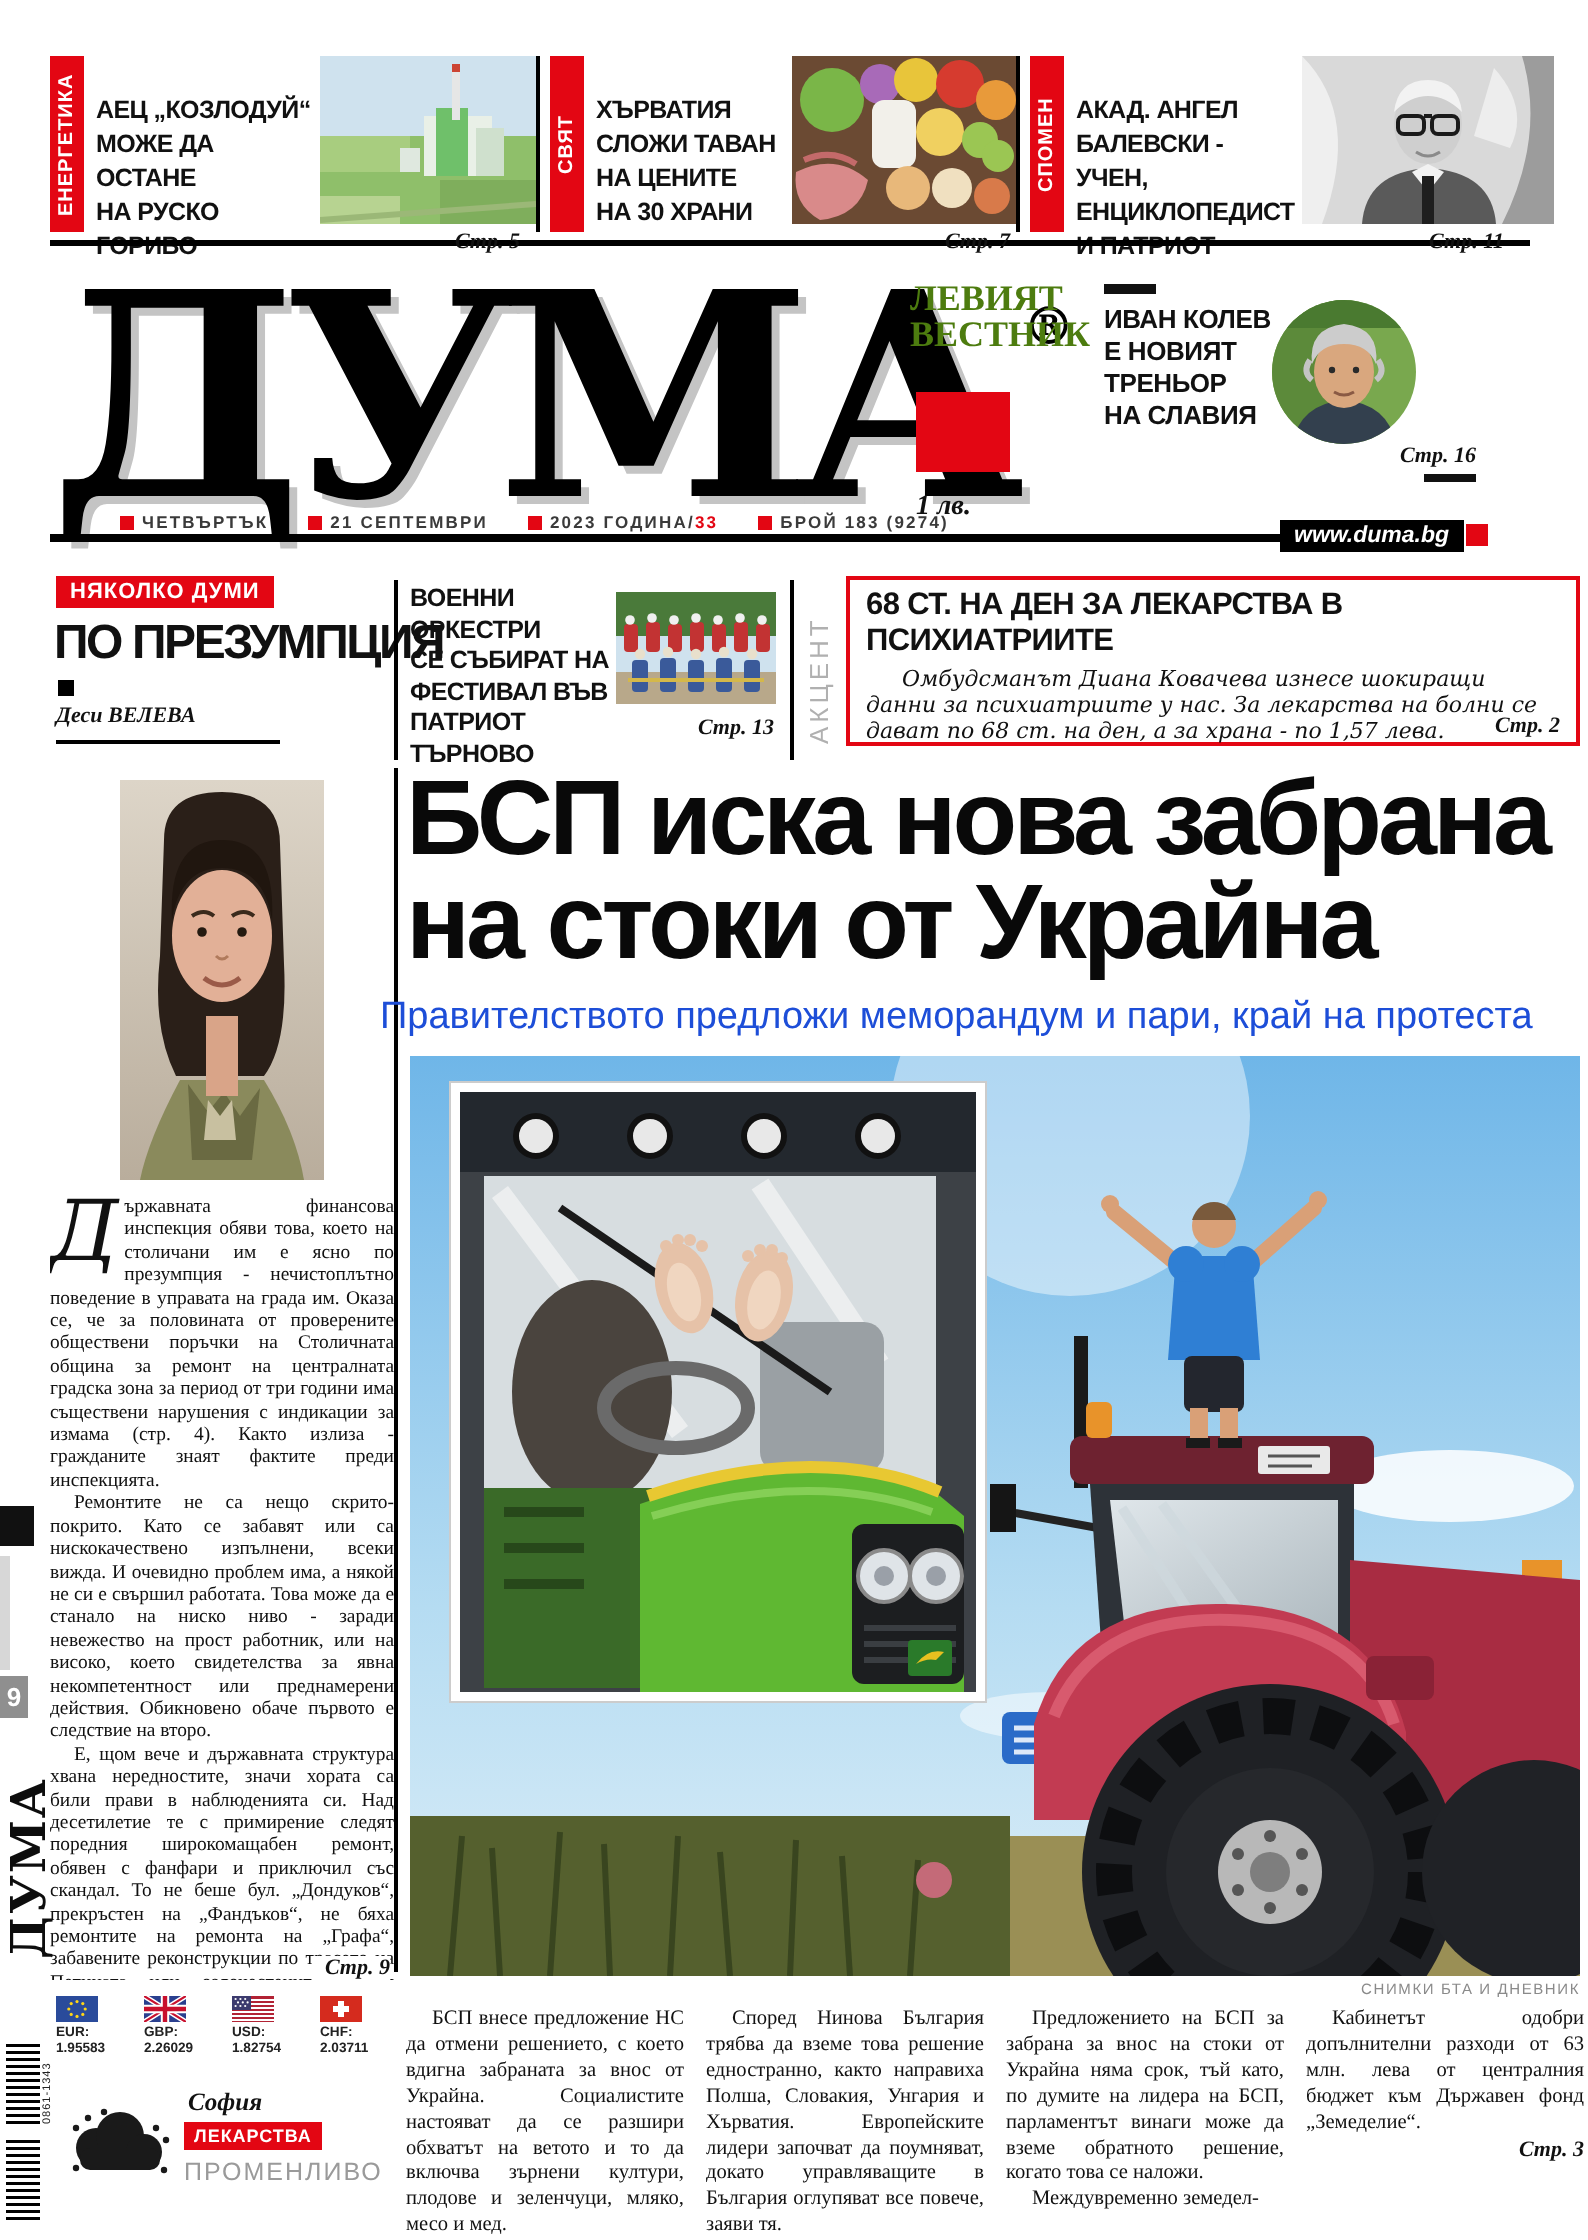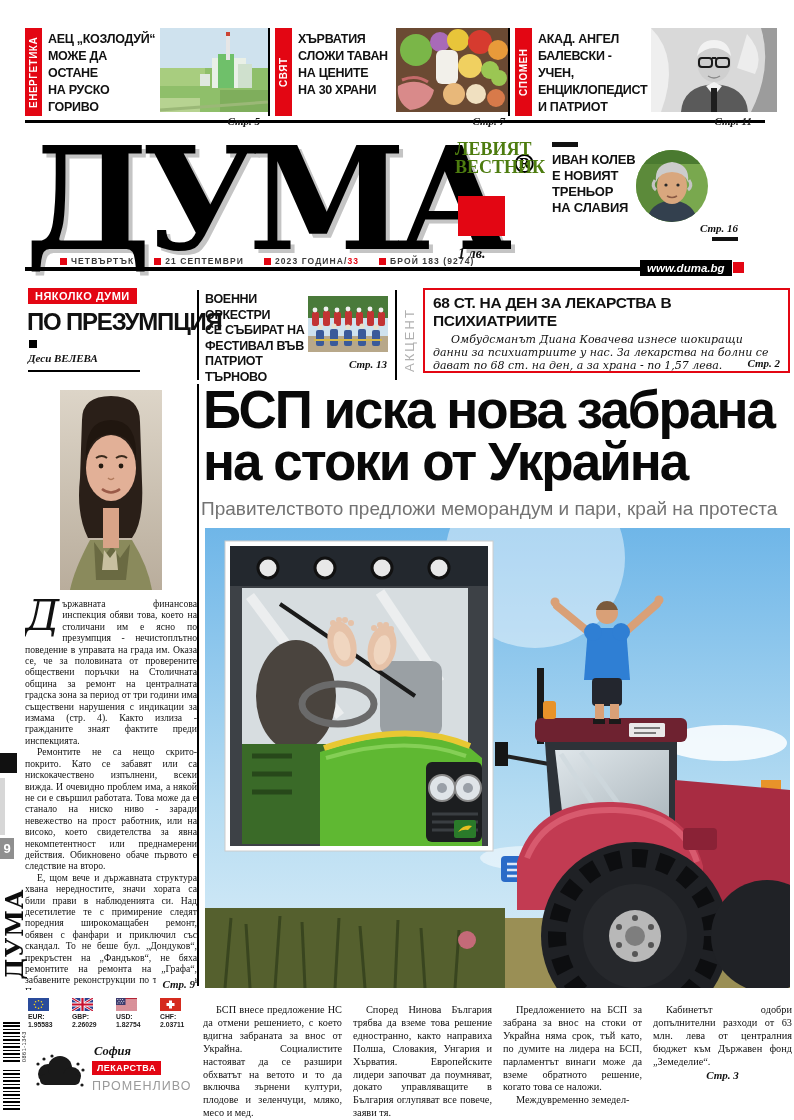--- a/index.html
+++ b/index.html
@@ -17,21 +17,21 @@
     background:repeating-linear-gradient(180deg,#000 0 1.5px,#fff 1.5px 3.5px);}
   .rail-issn{left:21px;top:1062px;transform:rotate(-90deg);transform-origin:left top;
              font-size:5.5px;color:#222;letter-spacing:.5px;white-space:nowrap;}
   
   .teasers{left:25px;top:28px;width:740px;height:88px;display:flex;}
   .teaser{display:flex;box-sizing:border-box;}
   .teaser+.teaser{border-left:2px solid #000;padding-left:5px;}
   .teaser-tag{width:17px;background:#e30613;color:#fff;font-weight:bold;font-size:10px;
               letter-spacing:.5px;writing-mode:vertical-rl;transform:rotate(180deg);
               display:flex;align-items:center;justify-content:center;}
-  .teaser-body{flex:1;padding:3px 4px 0 6px;font-weight:bold;font-size:12.5px;line-height:17px;letter-spacing:-0.3px;}
+  .teaser-body{flex:1;padding:3px 4px 0 6px;font-weight:bold;font-size:12.5px;line-height:17px;letter-spacing:-0.3px;margin-top:16px;}
   .teaser-img{height:84px;flex:none;}
   .teaser-img svg{display:block;width:100%;height:100%;}
   .teaser-rule{left:25px;top:120px;width:740px;height:3px;background:#000;}
   .pageref{font-family:"Liberation Serif",serif;font-style:italic;font-weight:bold;font-size:11px;color:#111;}
   .pref1{left:210px;top:115px;width:50px;text-align:right;}
   .pref2{left:455px;top:115px;width:50px;text-align:right;}
   .pref3{left:690px;top:115px;width:62px;text-align:right;}
   
   .logo{left:25px;top:128px;font-family:"DejaVu Serif",serif;font-weight:bold;font-size:142px;
         line-height:1;letter-spacing:-9px;color:#000000;text-shadow:4px 4px 0 #c4c4c4;white-space:nowrap;}
@@ -77,31 +77,31 @@
   .akcent-box{position:absolute;left:398px;top:0;width:367px;height:85px;border:2px solid #e30613;
               box-sizing:border-box;padding:4px 8px;}
   .akcent-h{font-weight:bold;font-size:15.5px;letter-spacing:-0.3px;}
   .akcent-t{font-family:"DejaVu Serif",serif;font-style:italic;font-size:11px;line-height:13px;
             margin-top:3px;text-indent:18px;}
   .akcent-page{position:absolute;right:8px;bottom:2px;}
   .vdiv-long{left:222px;top:384px;width:1.5px;height:602px;background:#000;}
   
   .mh{left:203px;top:384px;width:588px;font-weight:bold;font-size:53px;line-height:52px;
       letter-spacing:-2px;color:#090909;}
-  .deck{left:201px;top:498px;width:588px;font-size:19px;color:#737373;}
+  .deck{left:190px;top:498px;width:588px;font-size:19px;color:#1d4ed8;}
   .photo{left:205px;top:528px;width:585px;height:460px;}
   .photo svg{display:block;}
   .credit{left:205px;top:990px;width:585px;text-align:right;font-size:7.5px;
           letter-spacing:.8px;color:#8a8a8a;}
   .cols{left:203px;top:1004px;width:589px;height:116px;display:flex;gap:11px;overflow:hidden;
         font-family:"Liberation Serif",serif;font-size:10.3px;line-height:12.9px;text-align:justify;}
   .col{flex:1;}
   .col p{margin:0;text-indent:13px;}
   .col p.cont{text-indent:0;}
-  .col .colpage{text-align:center;text-indent:0;}
+  .col .colpage{text-align:right;text-indent:0;}
   
   .opcol{left:25px;top:386px;width:172px;height:604px;overflow:hidden;}
   .portrait{width:102px;height:200px;margin:4px auto 8px;}
   .portrait svg{display:block;}
   .opbody{font-family:"Liberation Serif",serif;font-size:9.7px;line-height:11.4px;text-align:justify;}
   .opbody p{margin:0;}
   .opbody p+p{text-indent:12px;}
   .dc{float:left;font-family:"DejaVu Serif",serif;font-style:italic;font-size:42px;
       line-height:34px;margin:1px 3px 0 0;}
   .op-page{position:absolute;right:2px;bottom:0;background:#fff;padding-left:6px;}
@@ -507,20 +507,21 @@
         <circle cx="212" cy="242" r="13" fill="#dfe4e8" stroke="#8a8a8a" stroke-width="2"></circle>
         <circle cx="238" cy="242" r="13" fill="#dfe4e8" stroke="#8a8a8a" stroke-width="2"></circle>
         <circle cx="212" cy="242" r="5" fill="#9aa0a8"></circle>
           <circle cx="238" cy="242" r="5" fill="#9aa0a8"></circle>
         <path d="M202,268 h46 M202,276 h46 M202,284 h46" stroke="#3a3e42" stroke-width="3"></path>
         <rect x="224" y="274" width="22" height="18" rx="2" fill="#2a7a2a"></rect>
         <path d="M228,286 q6,-8 14,-6 l-4,4 q-5,-1 -10,2z" fill="#e8c020"></path>
       </g>
     </svg>
   </div>
+  <div class="abs credit">СНИМКИ БТА И ДНЕВНИК</div>
 
   <div class="abs cols">
     <div class="col">
       <p>БСП внесе предложение НС да отмени решението, с което вдигна забраната за внос от Украйна. Социалистите настояват да се разшири обхватът на ветото и то да включва зърнени култури, плодове и зеленчуци, мляко, месо и мед.</p>
     </div>
     <div class="col">
       <p>Според Нинова България трябва да вземе това решение едностранно, както направиха Полша, Словакия, Унгария и Хърватия. Европейските лидери започват да поумняват, докато управляващите в България оглупяват все повече, заяви тя.</p>
     </div>
     <div class="col">
       <p>Предложението на БСП за забрана за внос на стоки от Украйна няма срок, тъй като, по думите на лидера на БСП, парламентът винаги може да вземе обратното решение, когато това се наложи.</p>

